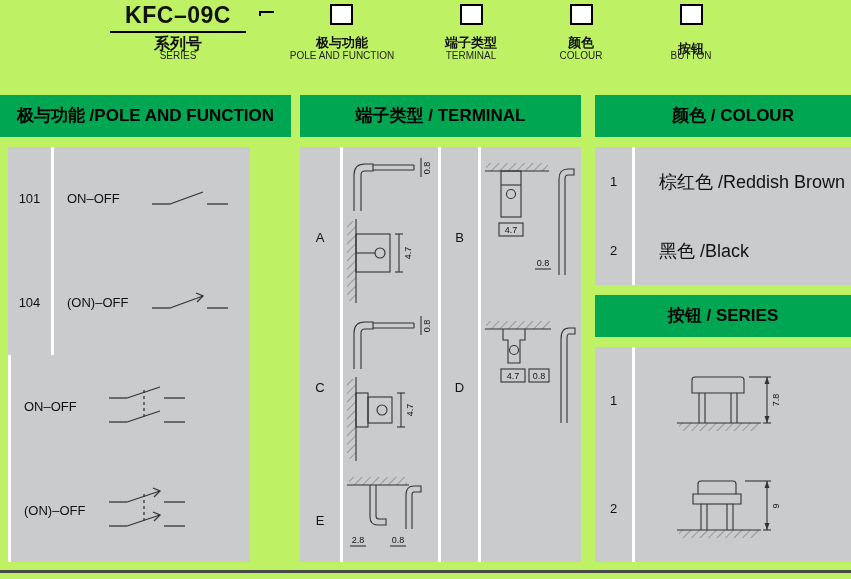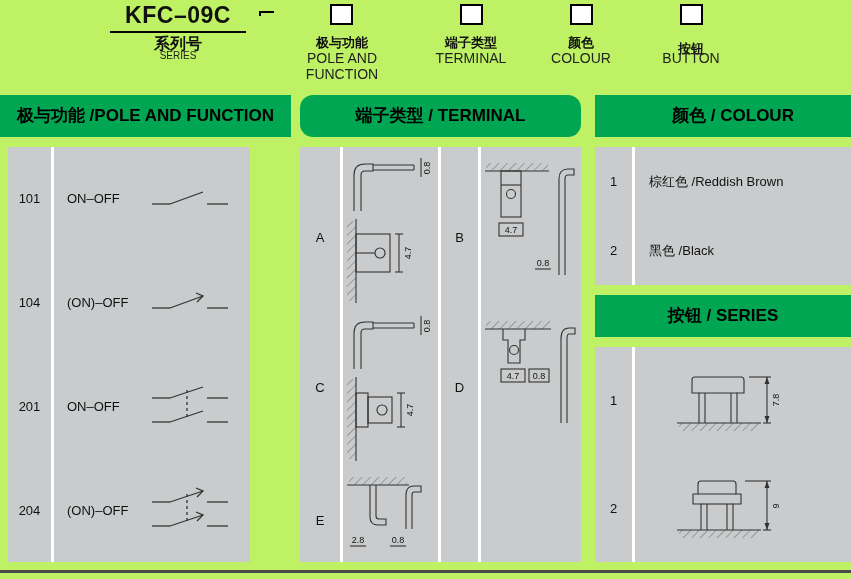--- a/index.html
+++ b/index.html
@@ -7,34 +7,34 @@
 .page{position:relative;width:851px;height:579px;background:#bef264;overflow:hidden;
       font-family:"Liberation Sans","DejaVu Sans",sans-serif;color:#111;}
 .abs{position:absolute;}
 .model{left:110px;top:2px;width:136px;text-align:center;font-size:23px;font-weight:bold;
        border-bottom:2px solid #000;padding-bottom:2px;letter-spacing:.5px;}
 .series-cn{left:110px;top:34px;width:136px;text-align:center;font-size:16px;font-weight:bold;}
 .series-en{left:110px;top:50px;width:136px;text-align:center;font-size:10px;color:#222;}
 .connector{left:259px;top:11px;width:15px;height:5px;border-top:2px solid #000;border-left:2px solid #000;}
 .opt-box{top:4px;width:23px;height:21px;border:2px solid #000;background:#fff;}
 .opt-cn{top:34px;text-align:center;font-size:13px;font-weight:bold;}
-.opt-en{top:50px;text-align:center;font-size:14px;color:#222;}
+.opt-en{top:50px;text-align:center;font-size:10px;color:#222;}
 .panel-header{height:42px;line-height:42px;text-align:center;font-size:17px;font-weight:bold;
               background:var(--green,#00A651);color:#000;}
 .panel-body{background:var(--gray,#C9CBCC);}
 .flexcol{display:flex;flex-direction:column;}
 .row{flex:1;display:flex;align-items:stretch;}
 .code-cell{display:flex;align-items:center;justify-content:center;font-size:13px;}
 .w43{width:43px;}.w37{width:37px;}
 .vsep-cell{width:3px;background:#fff;}
 .pf-content{flex:1;display:flex;align-items:center;padding-left:13px;}
 .pf-label{font-size:13px;width:82px;}
 .vsep{position:absolute;top:0;height:100%;width:3px;background:#fff;}
 .term-letter{position:absolute;width:40px;text-align:center;font-size:13px;}
-.colour-label{flex:1;display:flex;align-items:center;padding-left:14px;font-size:13px;}
+.colour-label{flex:1;display:flex;align-items:center;padding-left:24px;font-size:18px;}
 .btn-content{flex:1;display:flex;align-items:center;justify-content:center;padding-right:26px;}
 .bottom-rule{left:0;top:570px;width:851px;height:3px;background:#4a4a4a;}
 svg{display:block;}
 svg text{font-family:"Liberation Sans","DejaVu Sans",sans-serif;fill:#111;}
 </style>
 </head>
 <body>
 
 <div class="page">
 
@@ -85,61 +85,59 @@
             <line x1="3" y1="18" x2="21" y2="18"></line>
               <line x1="21" y1="18" x2="54" y2="6"></line>
               <line x1="58" y1="18" x2="79" y2="18"></line>
             <polyline points="47,3 54,6 48,12"></polyline>
           </g>
         </svg>
       </div>
     </div>
 
     <div class="row">
-      <div class="code-cell w43">201</div>
       <div class="vsep-cell"></div>
       <div class="pf-content">
         <span class="pf-label">ON–OFF</span>
         <svg width="82" height="46" viewBox="0 0 82 46">
           <g stroke="#333" stroke-width="1.3" fill="none">
             <line x1="3" y1="15" x2="21" y2="15"></line>
               <line x1="21" y1="15" x2="54" y2="4"></line>
               <line x1="58" y1="15" x2="79" y2="15"></line>
             <line x1="3" y1="39" x2="21" y2="39"></line>
               <line x1="21" y1="39" x2="54" y2="28"></line>
               <line x1="58" y1="39" x2="79" y2="39"></line>
             <line x1="38" y1="7" x2="38" y2="34" stroke-dasharray="3 3"></line>
           </g>
         </svg>
       </div>
     </div>
 
     <div class="row">
-      <div class="code-cell w43">204</div>
       <div class="vsep-cell"></div>
       <div class="pf-content">
         <span class="pf-label">(ON)–OFF</span>
         <svg width="82" height="46" viewBox="0 0 82 46">
           <g stroke="#333" stroke-width="1.3" fill="none">
             <line x1="3" y1="15" x2="21" y2="15"></line>
               <line x1="21" y1="15" x2="54" y2="4"></line>
               <line x1="58" y1="15" x2="79" y2="15"></line>
             <polyline points="47,1 54,4 48,10"></polyline>
             <line x1="3" y1="39" x2="21" y2="39"></line>
               <line x1="21" y1="39" x2="54" y2="28"></line>
               <line x1="58" y1="39" x2="79" y2="39"></line>
             <polyline points="47,25 54,28 48,34"></polyline>
             <line x1="38" y1="7" x2="38" y2="34" stroke-dasharray="3 3"></line>
           </g>
         </svg>
       </div>
     </div>
   </div>
 
-  <div class="abs panel-header" style="left:300px;top:95px;width:281px;border-radius:13px;">端子类型 / TERMINAL</div>
+  <div class="abs panel-header" style="left:300px;top:95px;width:281px;">端子类型 / TERMINAL</div>
   <div class="abs panel-body" style="left:300px;top:147px;width:281px;height:415px;">
     <div class="vsep" style="left:40px;"></div>
     <div class="vsep" style="left:138px;"></div>
     <div class="vsep" style="left:178px;"></div>
 
     <div class="term-letter" style="left:0;top:83px;">A</div>
     <div class="term-letter" style="left:141px;width:37px;top:83px;">B</div>
     <div class="term-letter" style="left:0;top:233px;">C</div>
     <div class="term-letter" style="left:141px;width:37px;top:233px;">D</div>
     <div class="term-letter" style="left:0;top:366px;">E</div>

